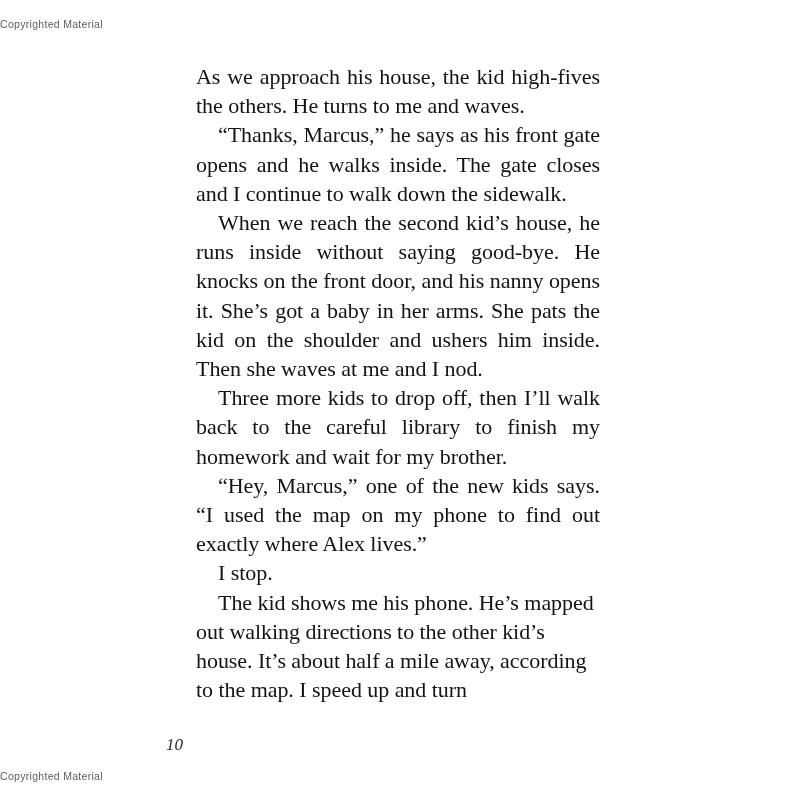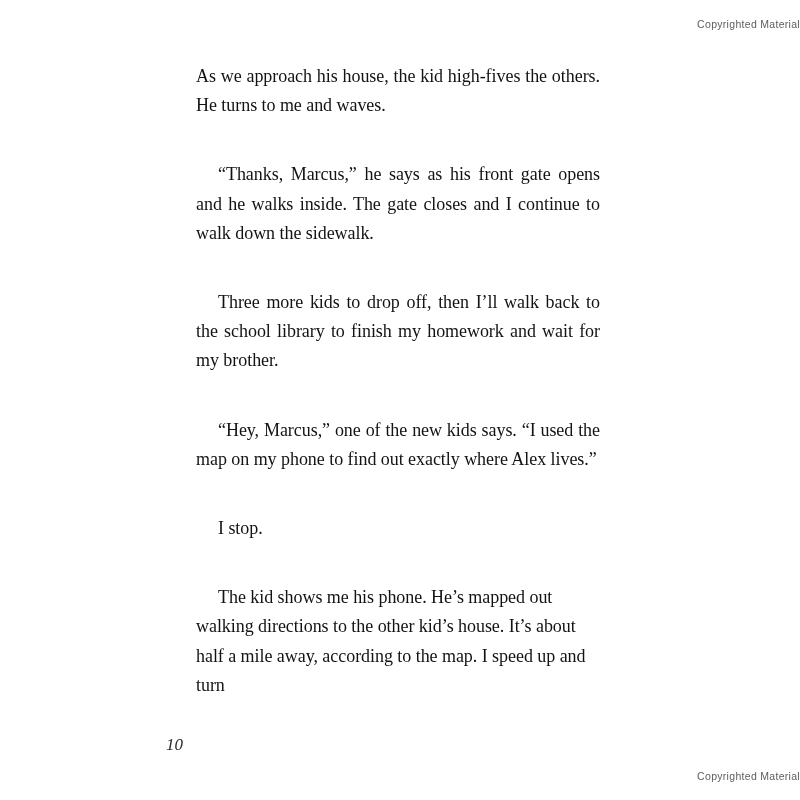--- a/index.html
+++ b/index.html
@@ -19,49 +19,48 @@
   .page {
     position: absolute;
     inset: 0;
     background: #ffffff;
   }
 
   .watermark {
     position: absolute;
     left: 0;
     right: 0;
-    text-align: right;
+    text-align: left;
     font-family: "Liberation Sans", sans-serif;
     font-size: 10.5px;
     letter-spacing: 0.3px;
     color: #5d5d5d;
   }
   .watermark.top { top: 18px; }
   .watermark.bottom { bottom: 18px; }
 
   .body-text {
     position: absolute;
     left: 196px;
     top: 62px;
     width: 404px;
   }
 
   .body-text p {
     margin: 0;
-    font-size: 18px;
+    font-size: 22px;
     line-height: 29.2px;
     text-align: justify;
     text-justify: inter-word;
     letter-spacing: -0.05px;
     color: #131313;
   }
 
   .body-text p.indent {
     text-indent: 22px;
-    margin-top: 40px;
   }
 
   .body-text p.last {
     text-align: left;
   }
 
   em.q {
     font-style: italic;
   }
 
@@ -78,21 +77,22 @@
 </head>
 <body>
 
 <div class="page">
 
   <div class="watermark top">Copyrighted Material</div>
 
   <div class="body-text">
     <p>As we approach his house, the kid high-fives the others. He turns to me and waves.</p>
     <p class="indent">“Thanks, Marcus,” he says as his front gate opens and he walks inside. The gate closes and I continue to walk down the sidewalk.</p>
-    <p class="indent">Three more kids to drop off, then I’ll walk back to the school library to finish my homework and wait for my brother.</p>
+    <p class="indent">When we reach the second kid’s house, he runs inside without saying good-bye. He knocks on the front door, and his nanny opens it. She’s got a baby in her arms. She pats the kid on the shoulder and ushers him inside. Then she waves at me and I nod.</p>
+    <p class="indent">Three more kids to drop off, then I’ll walk back to the careful library to finish my homework and wait for my brother.</p>
     <p class="indent">“Hey, Marcus,” one of the new kids says. “I used the map on my phone to find out exactly where Alex lives.”</p>
     <p class="indent">I stop.</p>
     <p class="indent last">The kid shows me his phone. He’s mapped out walking directions to the other kid’s house. It’s about half a mile away, according to the map. I speed up and turn</p>
   </div>
 
   <div class="folio">10</div>
 
   <div class="watermark bottom">Copyrighted Material</div>
 
 </div>

